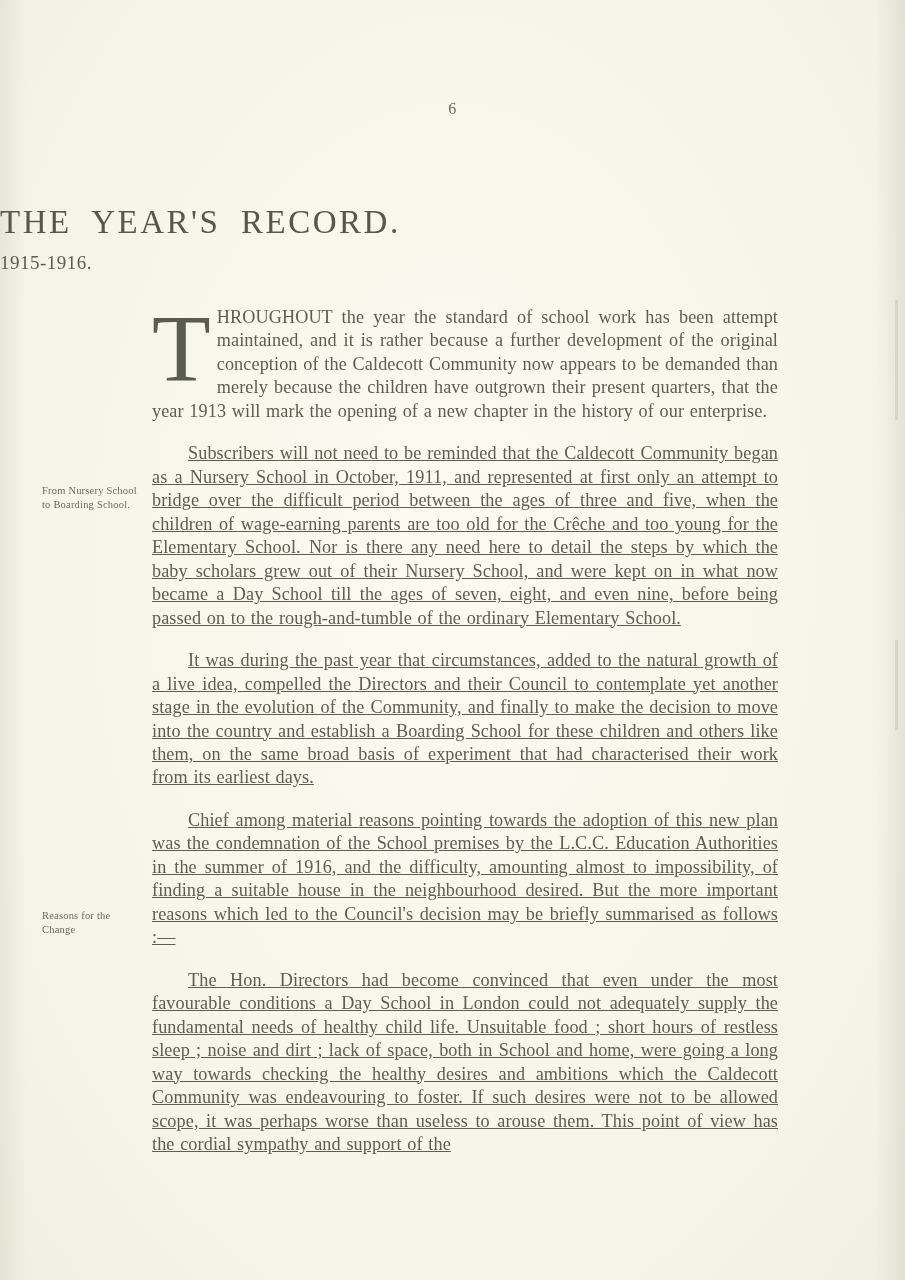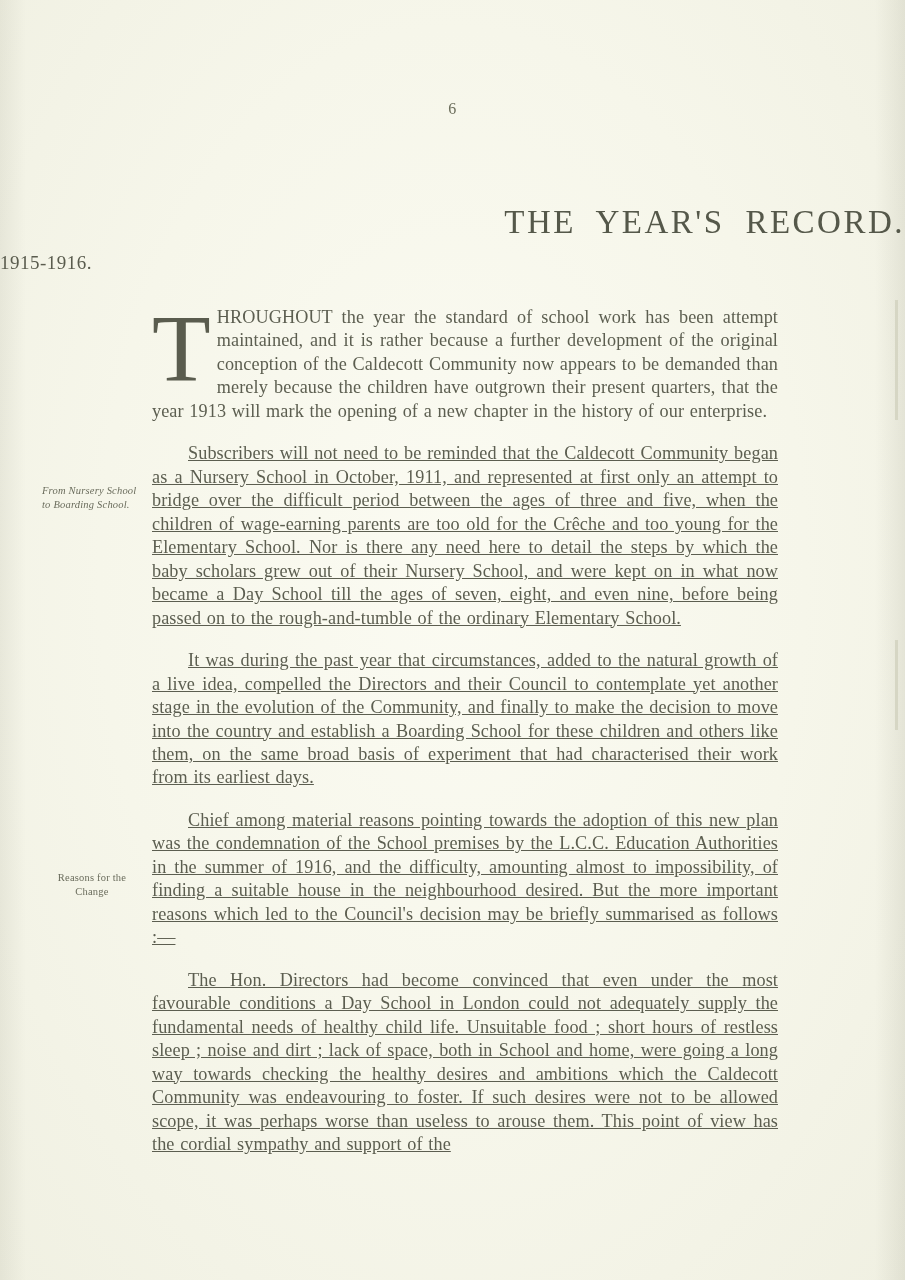--- a/index.html
+++ b/index.html
@@ -52,21 +52,21 @@
     font-size: 16px;
     color: #6c6e5c;
     letter-spacing: 0.5px;
   }
 
   .title {
     position: absolute;
     top: 182px;
     left: 0;
     width: 100%;
-    text-align: right;
+    text-align: left;
     font-size: 33px;
     letter-spacing: 2.5px;
     color: #55584a;
     font-weight: normal;
     word-spacing: 10px;
   }
   .subtitle {
     position: absolute;
     top: 252px;
     left: 0;
@@ -114,22 +114,22 @@
 
   .marginal {
     position: absolute;
     left: 42px;
     width: 100px;
     font-size: 10.5px;
     line-height: 1.35;
     color: #6a6c5c;
     letter-spacing: 0.2px;
   }
-  .marginal.m-nursery { top: 484px; font-style: italic; }
-  .marginal.m-reasons { top: 871px; text-align: center; }
+  .marginal.m-nursery { top: 484px; }
+  .marginal.m-reasons { top: 909px; }
 </style>
 </head>
 <body>
 
 <div class="page"></div>
 <div class="edge-shadow-left"></div>
 <div class="edge-shadow-right"></div>
 <div class="edge-mark m1"></div>
 <div class="edge-mark m2"></div>
 

